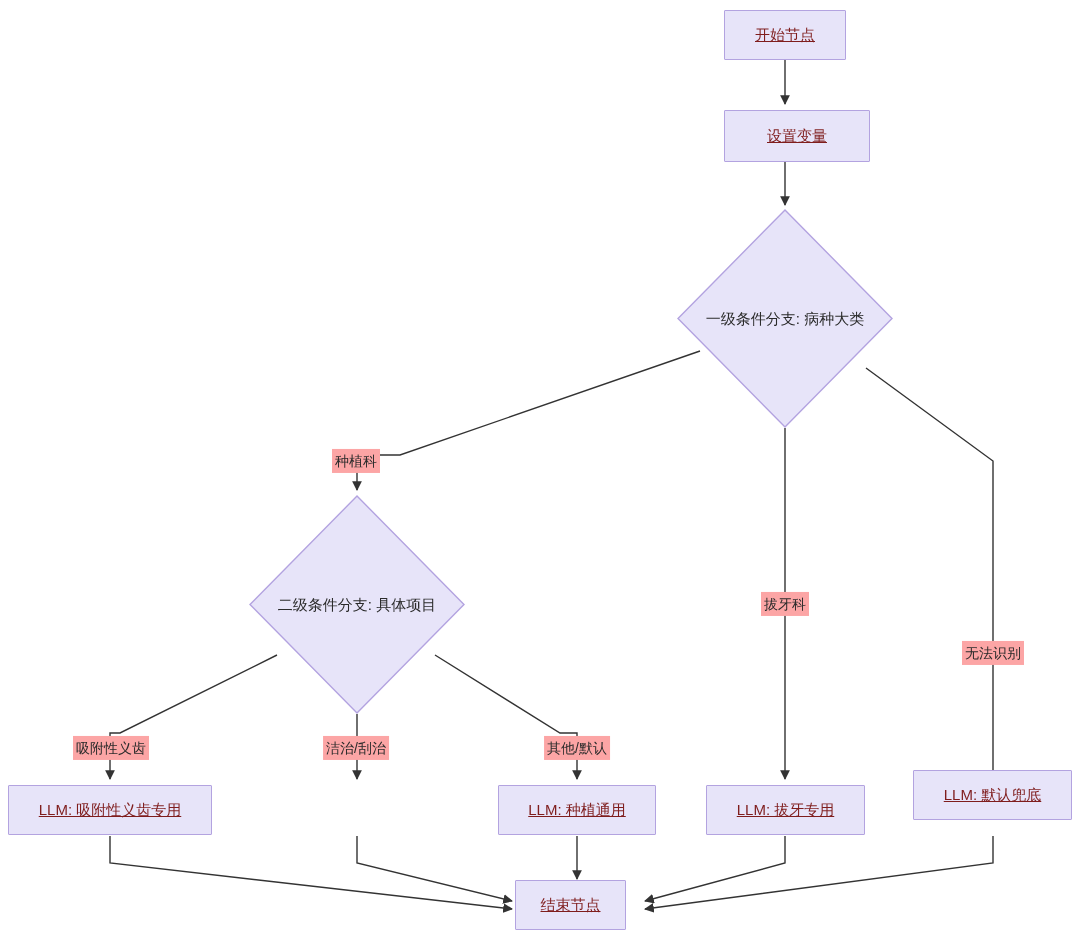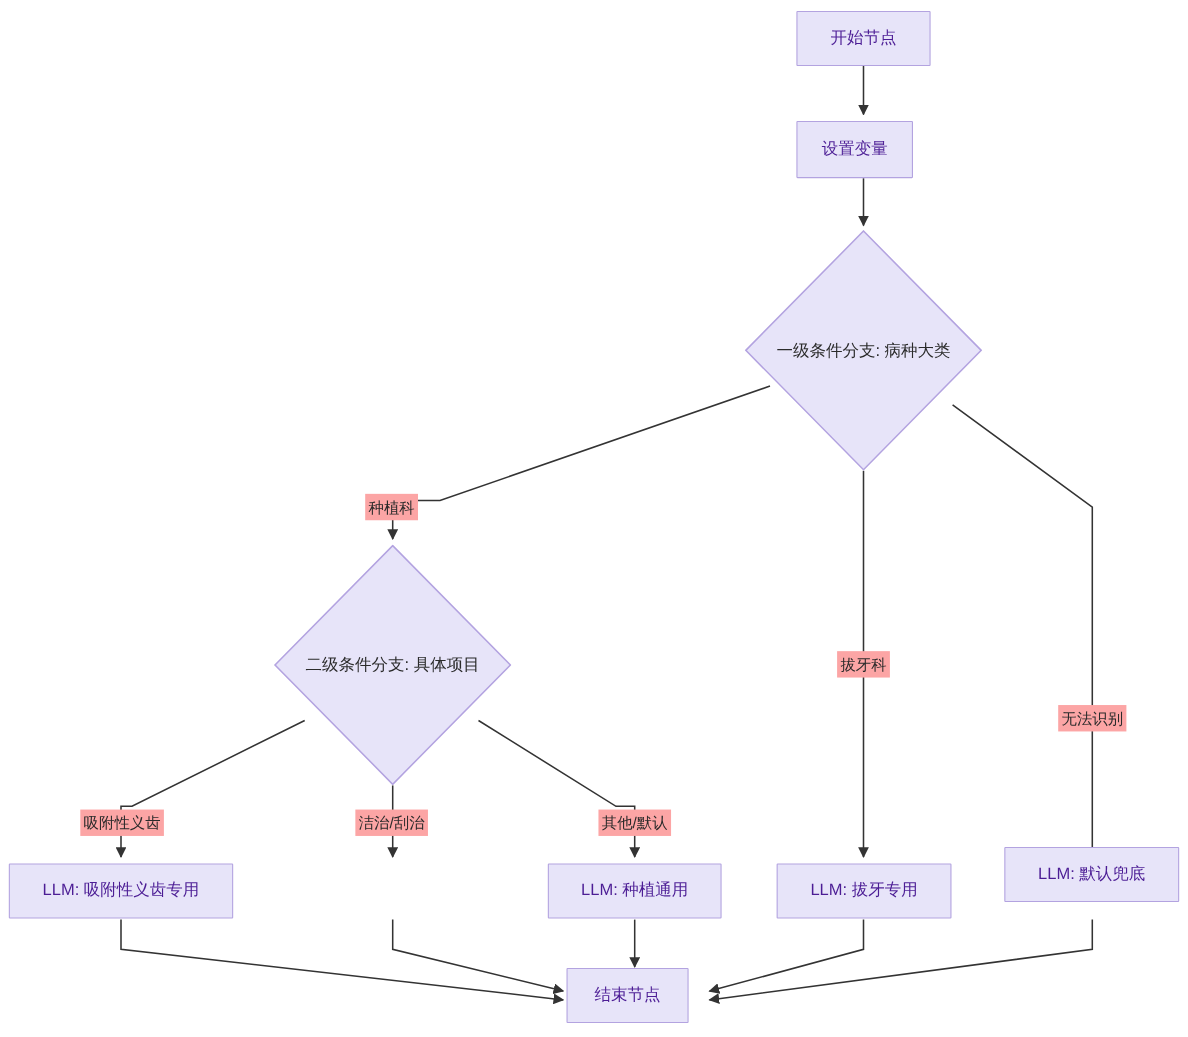--- a/index.html
+++ b/index.html
@@ -26,24 +26,25 @@
     height: 943px;
   }
   .node {
     position: absolute;
     box-sizing: border-box;
     background: #e7e4f9;
     border: 1px solid #b3a3e0;
     display: flex;
     align-items: center;
     justify-content: center;
-    color: #4c1d95;
+    color: #7f1d1d;
     font-size: 15px;
     line-height: 1.2;
     white-space: nowrap;
+    text-decoration: underline;
   }
   .node.rect {
     border-radius: 1px;
   }
   .diamond-wrap {
     position: absolute;
   }
   .diamond-shape {
     position: absolute;
     top: 0;
@@ -106,21 +107,21 @@
       <path d="M 577,836 L 577,879"></path>
       <path d="M 785,836 L 785,863 L 645,901"></path>
       <path d="M 993,836 L 993,863 L 645,909"></path>
     </g>
   </svg>
 
   <div class="node rect" style="left:724px; top:10px; width:122px; height:50px;">
     <span>开始节点</span>
   </div>
 
-  <div class="node rect" style="left:724px; top:110px; width:106px; height:52px;">
+  <div class="node rect" style="left:724px; top:110px; width:146px; height:52px;">
     <span>设置变量</span>
   </div>
 
   <div class="diamond-wrap" style="left:677px; top:209px; width:216px; height:219px;">
     <svg class="diamond-shape" viewBox="0 0 216 219" preserveAspectRatio="none">
       <polygon points="108,1 215,109.5 108,218 1,109.5" fill="#e7e4f9" stroke="#b3a3e0" stroke-width="1.4"></polygon>
     </svg>
     <span class="diamond-label">一级条件分支: 病种大类</span>
   </div>
 

